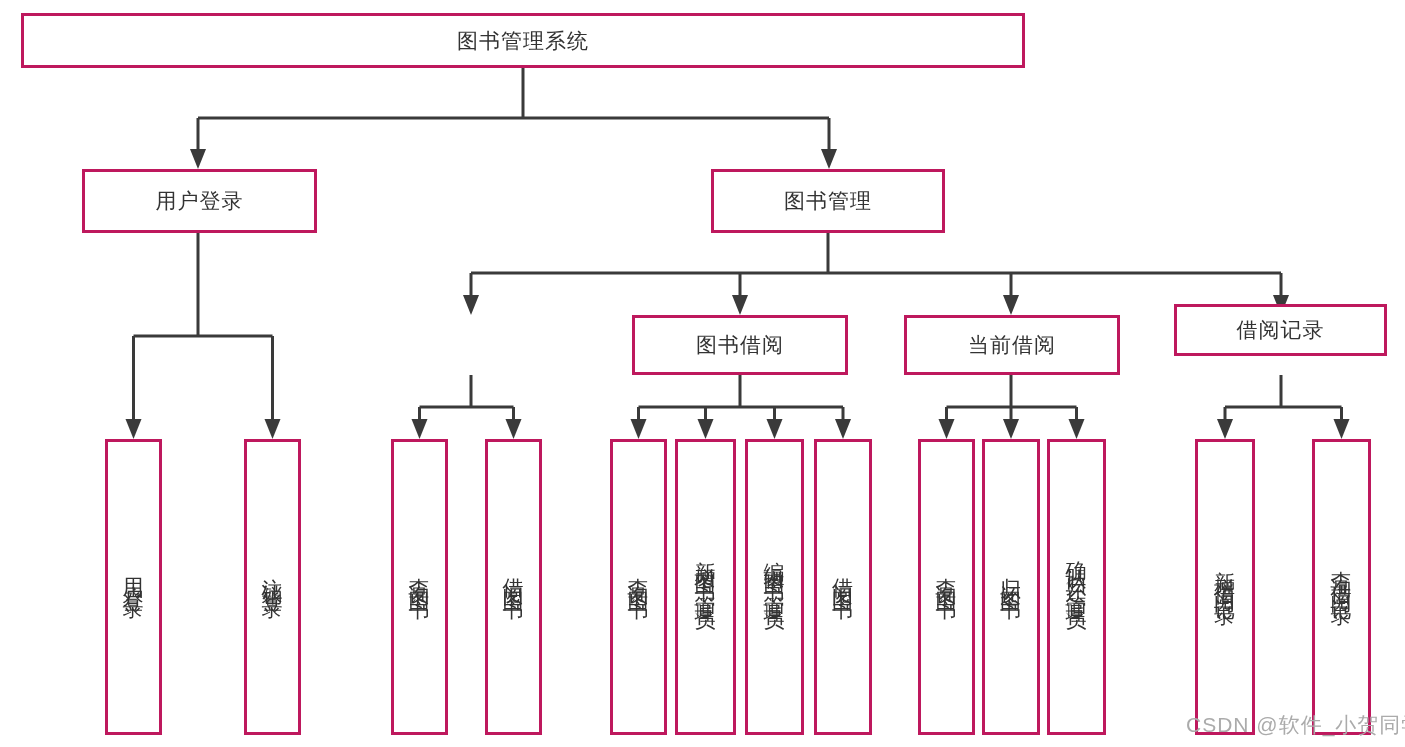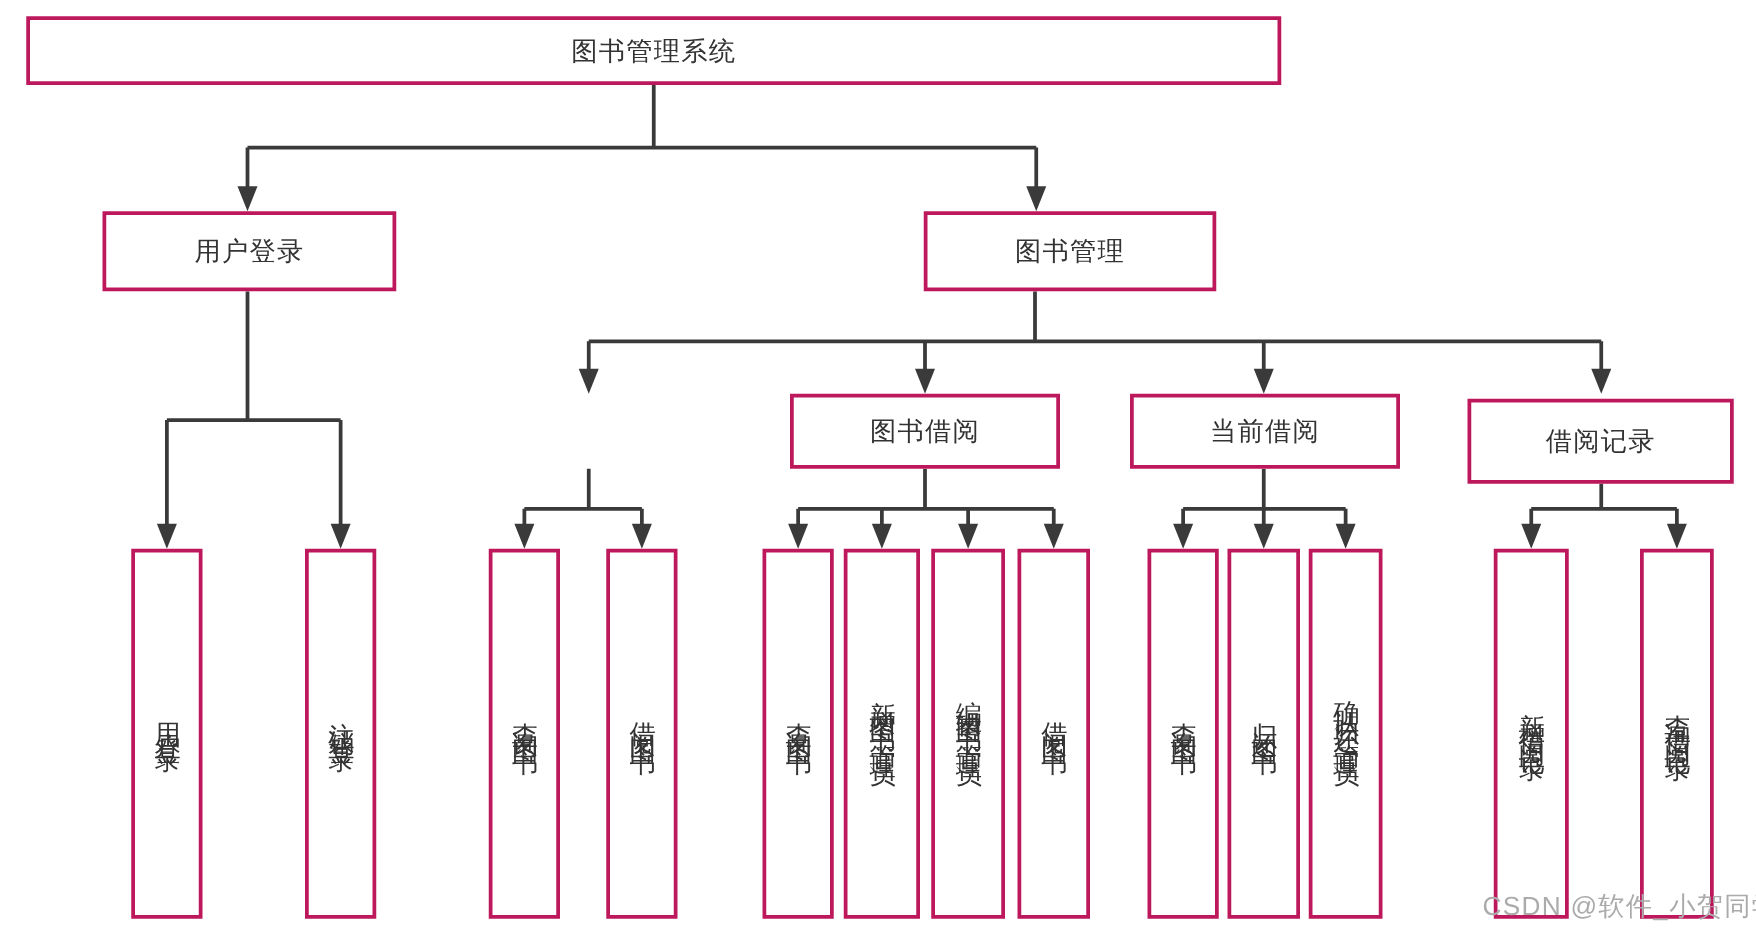--- a/index.html
+++ b/index.html
@@ -99,31 +99,31 @@
     </g>
   </svg>
 
   <div class="node h" style="left:21px; top:13px; width:1004px; height:55px;">
     <span>图书管理系统</span>
   </div>
 
   <div class="node h" style="left:82px; top:169px; width:235px; height:64px;">
     <span>用户登录</span>
   </div>
-  <div class="node h" style="left:711px; top:169px; width:234px; height:64px;margin-left:28px;">
+  <div class="node h" style="left:711px; top:169px; width:234px; height:64px;">
     <span>图书管理</span>
   </div>
 
   <div class="node h" style="left:904px; top:315px; width:216px; height:60px;">
     <span>当前借阅</span>
   </div>
   <div class="node h" style="left:632px; top:315px; width:216px; height:60px;">
     <span>图书借阅</span>
   </div>
-  <div class="node h" style="left:1174px; top:319px; width:213px; height:68px;">
+  <div class="node h" style="left:1174px; top:304px; width:213px; height:52px;">
     <span>借阅记录</span>
   </div>
 
   <div class="node leaf" style="left:105px; width:57px;">
     <span class="vtext">用户登录</span>
   </div>
   <div class="node leaf" style="left:244px; width:57px;">
     <span class="vtext">注销登录</span>
   </div>
 

